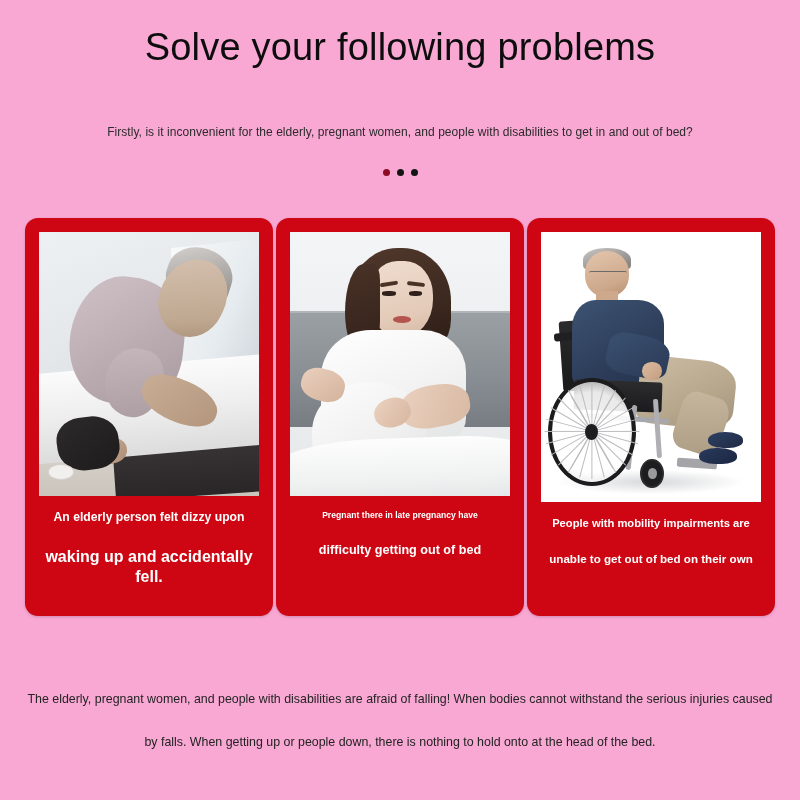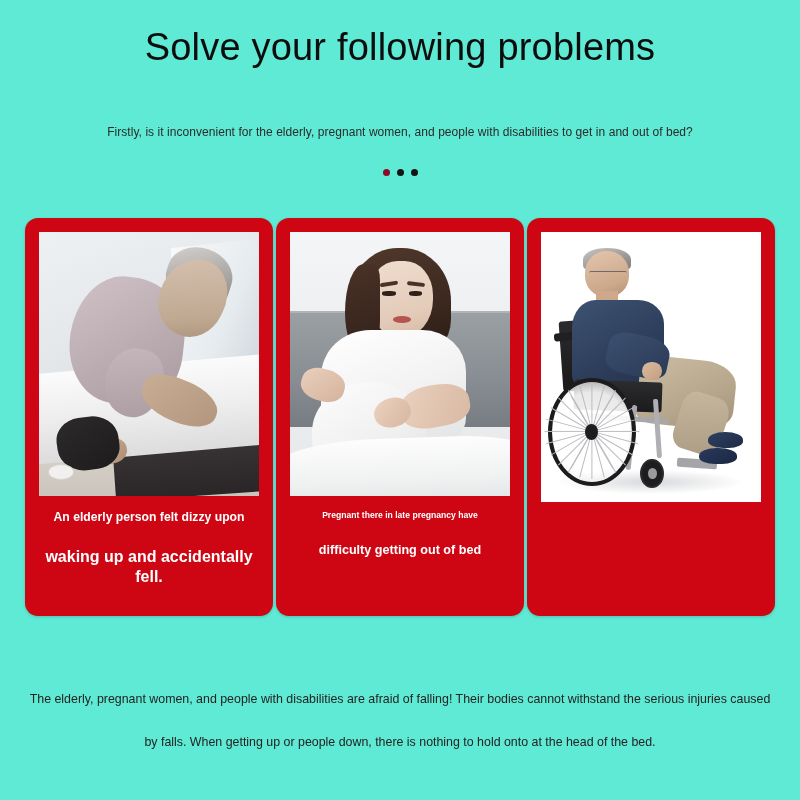--- a/index.html
+++ b/index.html
@@ -9,21 +9,21 @@
     height: 800px;
     background: #ffffff;
     font-family: "Liberation Sans", sans-serif;
     overflow: hidden;
   }
 
   .page {
     position: relative;
     width: 800px;
     height: 800px;
-    background: #5eead4;
+    background: #f9a8d4;
     text-decoration: underline;
   }
 
   
   .page-title {
     position: absolute;
     top: 26px;
     left: 0;
     width: 800px;
     text-align: center;
@@ -546,22 +546,26 @@
               <i style="transform: translateX(-50%) rotate(105deg);"></i>
               <i style="transform: translateX(-50%) rotate(120deg);"></i>
               <i style="transform: translateX(-50%) rotate(135deg);"></i>
               <i style="transform: translateX(-50%) rotate(150deg);"></i>
               <i style="transform: translateX(-50%) rotate(165deg);"></i>
             </div>
           <div class="s3-hub"></div>
           <div class="s3-casterwheel"></div>
         </div>
       </div>
+      <div class="card-caption">
+        <span class="cap-line1">People with mobility impairments are</span>
+        <span class="cap-line2">unable to get out of bed on their own</span>
+      </div>
     </div>
 
   </div>
 
   <div class="footer-text">
-    <span class="fl">The elderly, pregnant women, and people with disabilities are afraid of falling! Their bodies cannot withstand the serious injuries caused</span>
+    <span class="fl">The elderly, pregnant women, and people with disabilities are afraid of falling! When bodies cannot withstand the serious injuries caused</span>
     <span class="fl">by falls. When getting up or people down, there is nothing to hold onto at the head of the bed.</span>
   </div>
 
 </div>
 
 </body></html>

